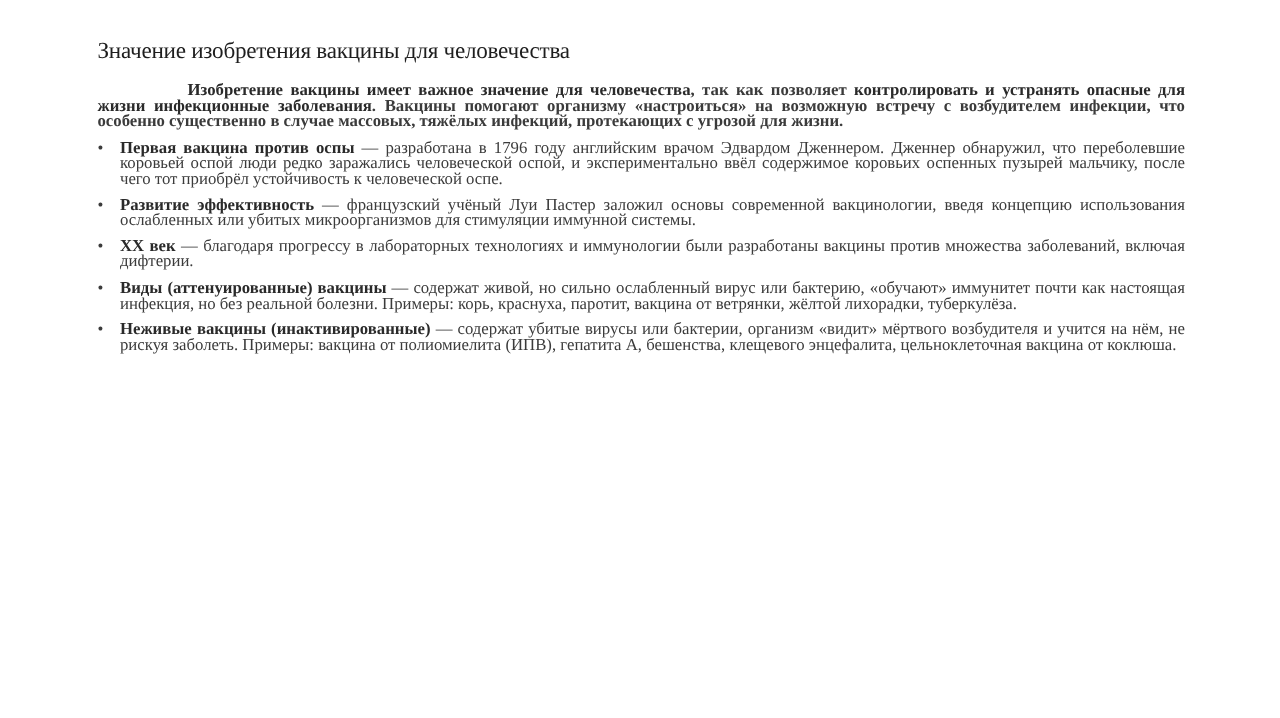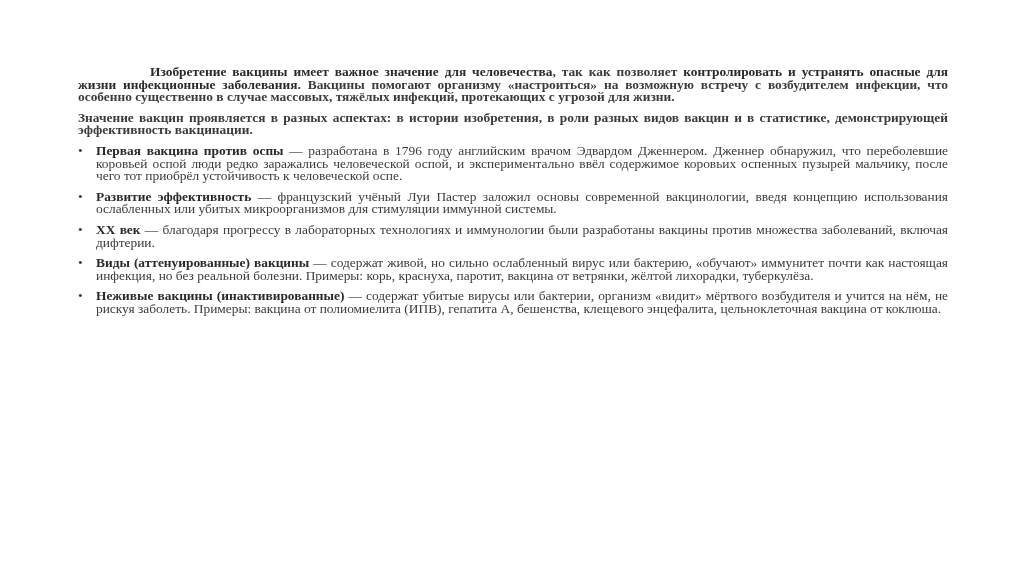--- a/index.html
+++ b/index.html
@@ -16,25 +16,25 @@
   .heading { font-weight: bold; margin-bottom: 8px !important; }
   .list { margin: 0 0 8px 0; padding: 0; list-style: none; }
   .list li { position: relative; padding-left: 18px; margin-bottom: 8px; text-align: justify; }
   .bullet { position: absolute; left: 0; top: 0; }
   b { color: #2a2a2a; }
 </style>
 </head>
 <body>
 
 <div class="slide">
+  <div class="title">Значение изобретения вакцины для человечества</div>
 
   <div class="content">
     <p class="intro"><b>Изобретение вакцины имеет важное значение для человечества</b><span>, так как позволяет </span><b>контролировать и устранять опасные для жизни инфекционные заболевания</b><span>. Вакцины помогают организму «настроиться» на возможную встречу с возбудителем инфекции, что особенно существенно в случае массовых, тяжёлых инфекций, протекающих с угрозой для жизни.</span></p>
 
-    <p class="para2">Значение вакцин проявляется в разных аспектах: в истории изобретения, в роли разных видов вакцин и в статистике, демонстрирующей эффективность вакцинации.</p>
 
     <ul class="list">
       <li>
         <span class="bullet">•</span>
         <b>Первая вакцина против оспы</b><span> — разработана в 1796 году английским врачом Эдвардом Дженнером. Дженнер обнаружил, что переболевшие коровьей оспой люди редко заражались человеческой оспой, и экспериментально ввёл содержимое коровьих оспенных пузырей мальчику, после чего тот приобрёл устойчивость к человеческой оспе.</span>
       </li>
       <li>
         <span class="bullet">•</span>
         <b>Развитие эффективность</b><span> — французский учёный Луи Пастер заложил основы современной вакцинологии, введя концепцию использования ослабленных или убитых микроорганизмов для стимуляции иммунной системы.</span>
       </li>

